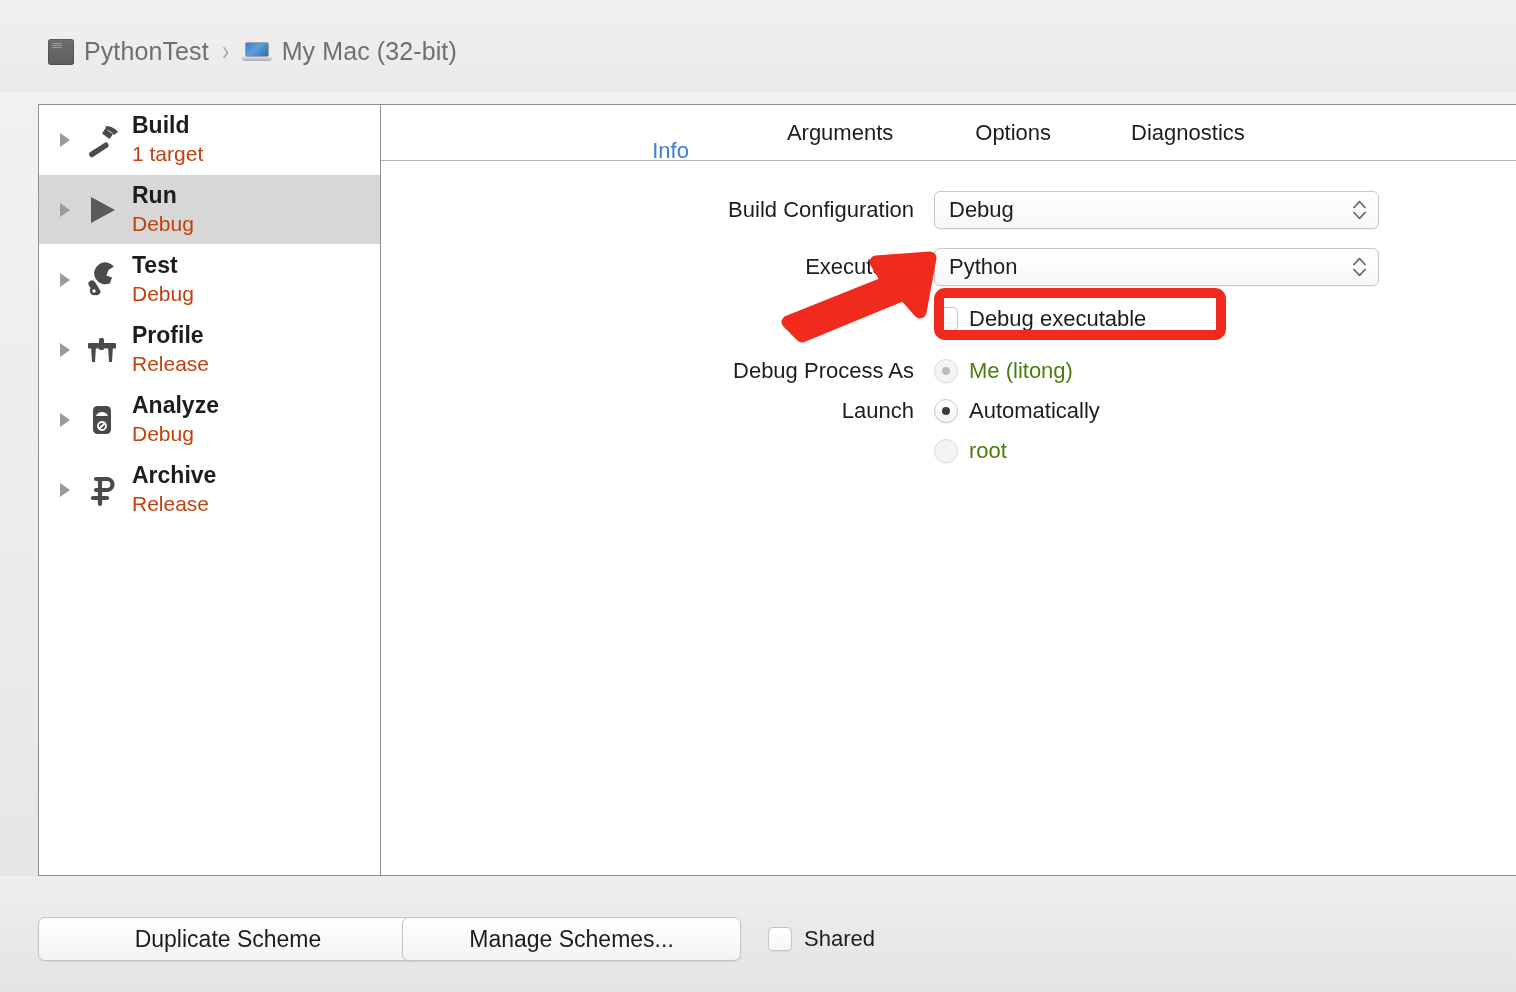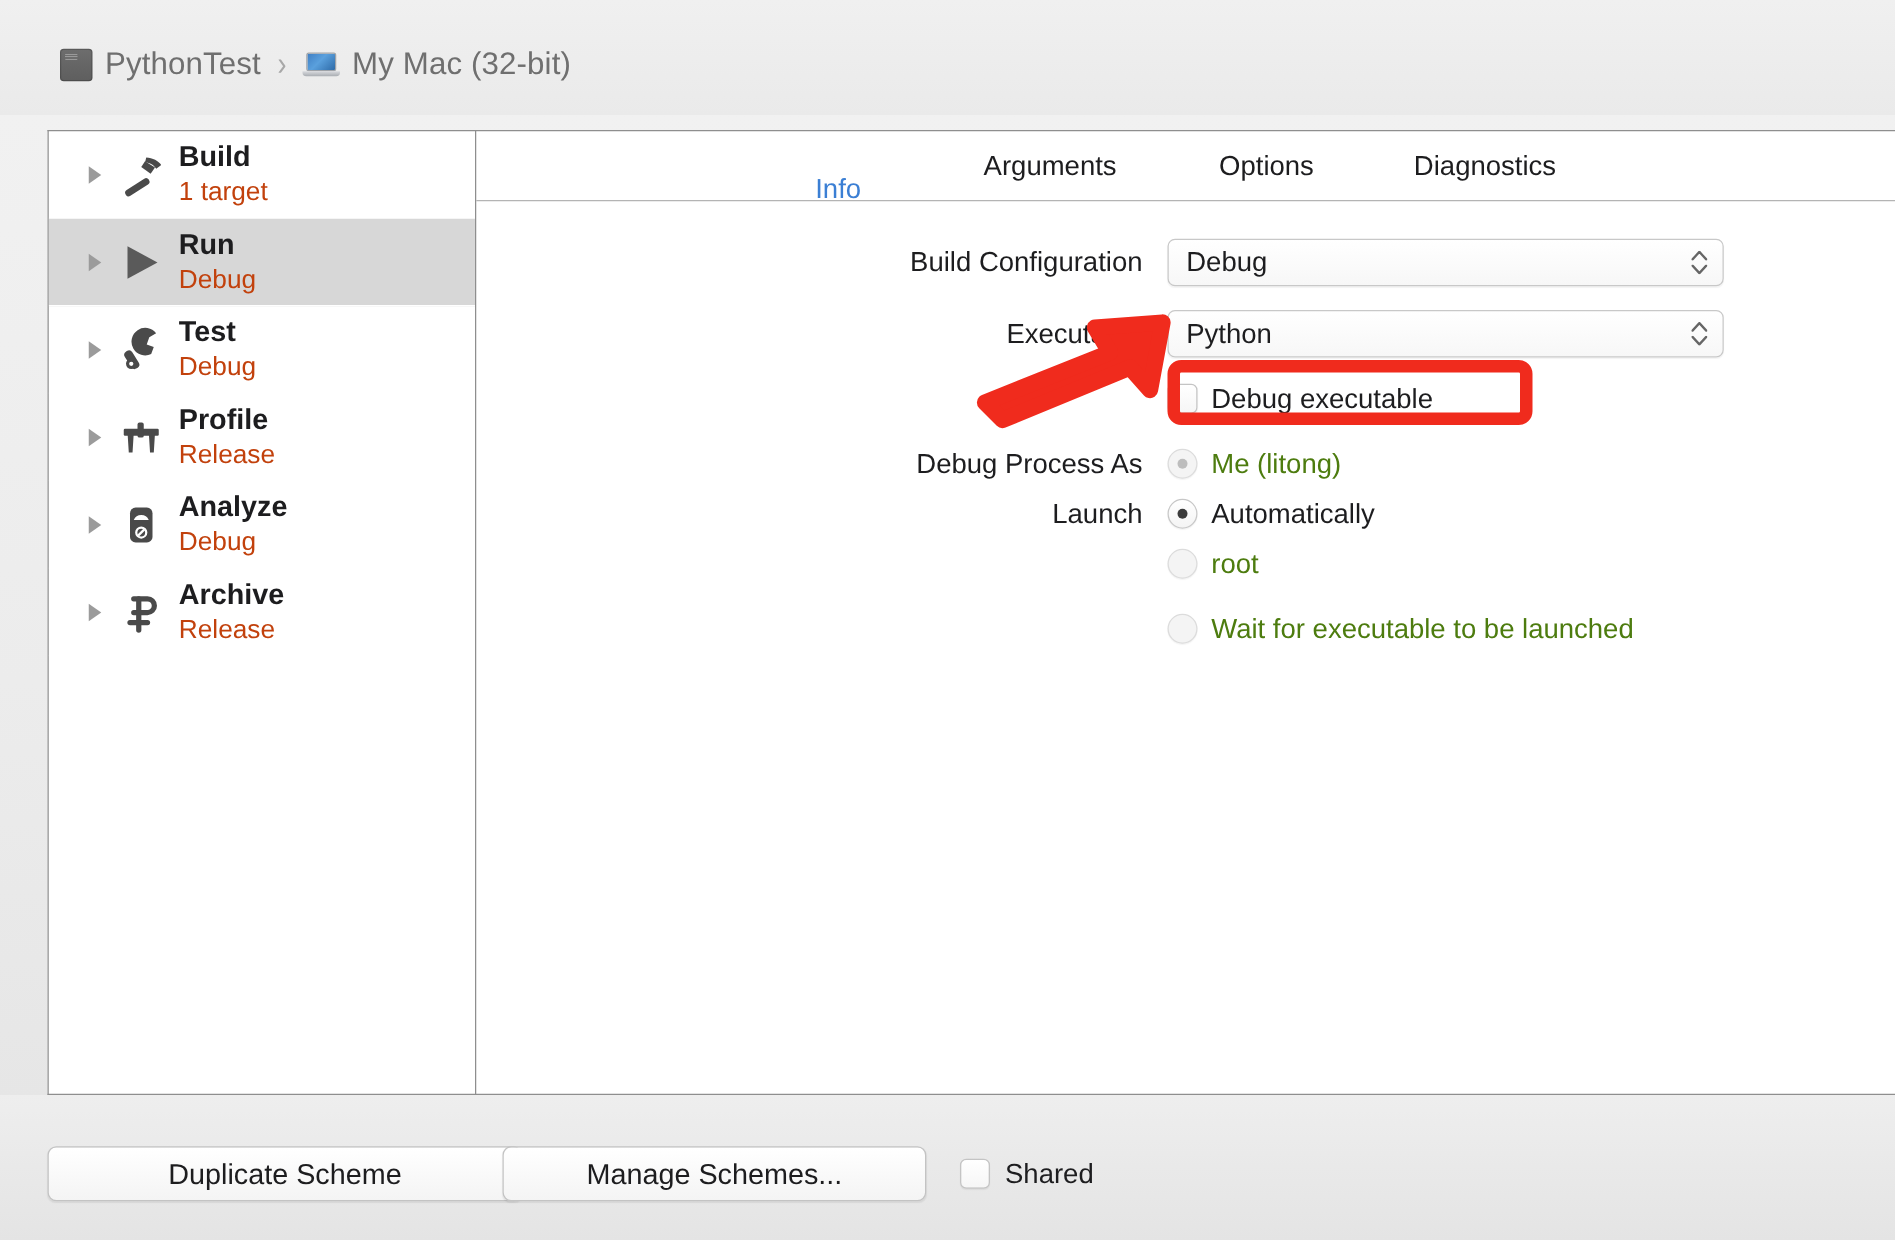--- a/index.html
+++ b/index.html
@@ -69,21 +69,21 @@
     position: absolute; left: 380px; top: 104px;
     width: 1136px; height: 772px;
     background: #ffffff;
     border: 1px solid #8e8e8e;
     border-right: none;
   }
 
   
   .scheme-row {
     position: relative; height: 70px;
-    display: flex; align-items: center; padding-left: 32px;
+    display: flex; align-items: center; padding-left: 21px;
     border-bottom: 1px solid #ffffff;
   }
   .scheme-row.selected { background: #d7d7d7; }
   .disclosure {
     width: 0; height: 0; flex: none; margin-right: 11px;
     border-left: 10px solid #9b9b9b;
     border-top: 7px solid transparent;
     border-bottom: 7px solid transparent;
   }
   .scheme-icon {
@@ -387,27 +387,20 @@
         </span>
       </div>
 
       <div class="form-row" style="margin-bottom:26px;">
         <span class="form-label"></span>
         <span class="radio-row">
           <span class="radio dim"></span>
           <span class="radio-label dim">root</span>
         </span>
       </div>
-      <div class="form-row">
-        <span class="form-label"></span>
-        <span class="radio-row">
-          <span class="radio dim"></span>
-          <span class="radio-label dim">Wait for executable to be launched</span>
-        </span>
-      </div>
 
     </div>
   </div>
 
   <div id="annot-box"></div>
   <svg id="annot-arrow" viewBox="0 0 250 110">
     <path d="M8 82 L108 42 L96 22 L150 18 L140 72 L124 54 L22 96 Z" fill="#F02B1D" stroke="#F02B1D" stroke-width="13" stroke-linejoin="round"></path>
   </svg>
 
   <div id="bottombar"></div>

